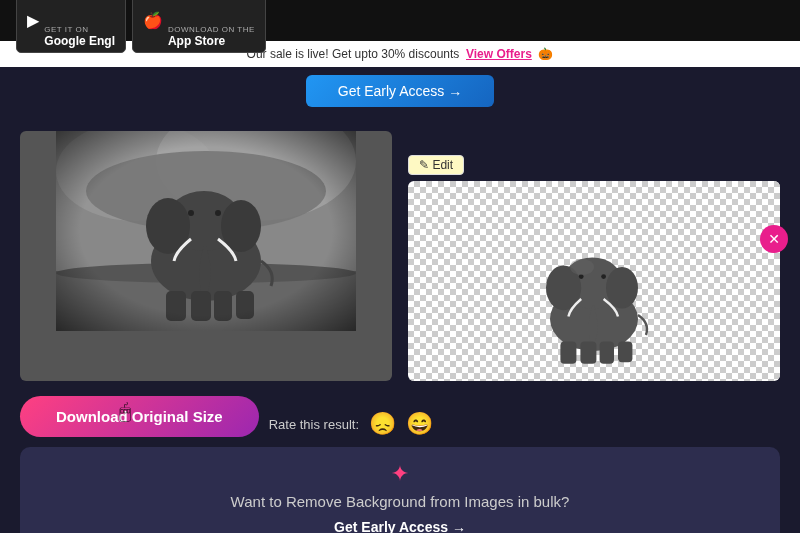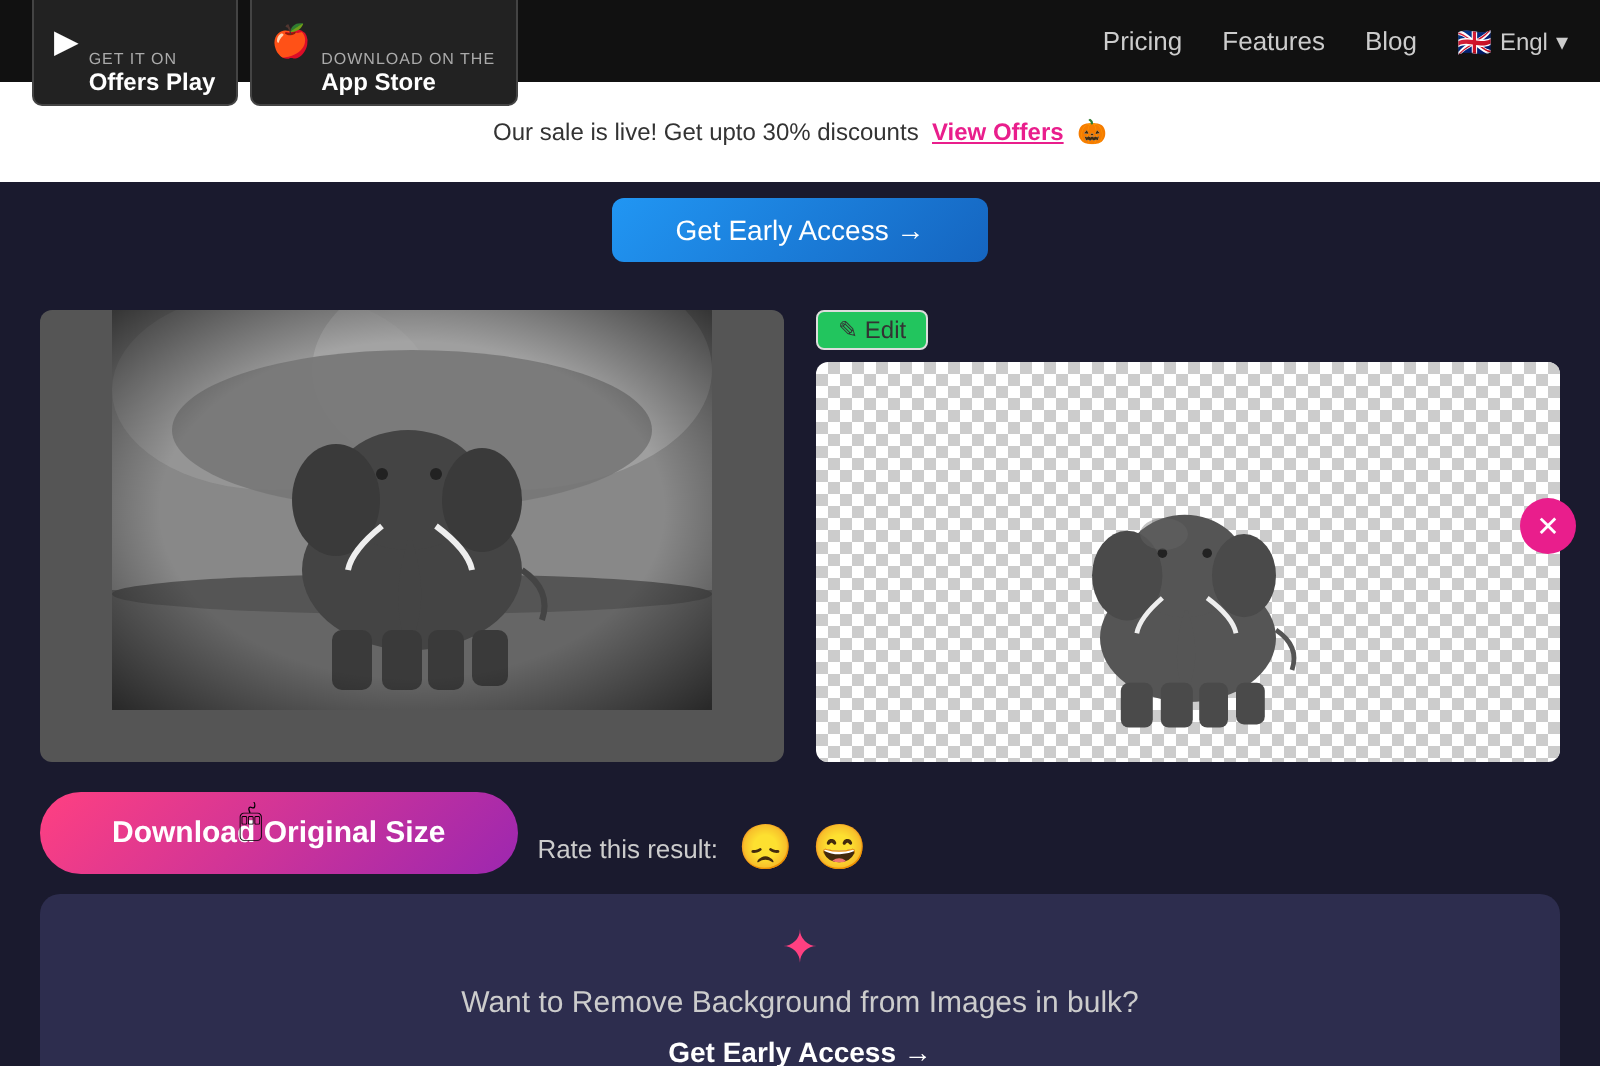--- a/index.html
+++ b/index.html
@@ -74,21 +74,21 @@
       cursor: pointer;
     }
     .flag-icon {
       font-size: 14px;
     }
 
     
     .sale-banner {
       background: #fff;
       text-align: center;
-      padding: 18px;
+      padding: 6px;
       font-size: 12px;
       color: #333;
     }
     .sale-banner .view-offers {
       color: #e91e8c;
       font-weight: 600;
       cursor: pointer;
       text-decoration: underline;
     }
 
@@ -170,30 +170,31 @@
     .bg-removed-panel {
       position: relative;
     }
     .bg-removed-label-row {
       display: flex;
       align-items: center;
       justify-content: space-between;
       margin-bottom: 6px;
     }
     .edit-btn {
-      background: #22c55e;
+      background: #fef9c3;
       border: 1px solid #ddd;
       border-radius: 4px;
       padding: 2px 10px;
       font-size: 12px;
       cursor: pointer;
       color: #333;
       display: flex;
       align-items: center;
       gap: 4px;
+      margin-top: 24px;
     }
     .bg-removed-image {
       width: 100%;
       height: 200px;
       border-radius: 6px;
       overflow: hidden;
       position: relative;
     }
     
     .checkerboard {
@@ -300,39 +301,29 @@
   </style>
 </head>
 <body>
 
 <div class="top-nav">
   <div class="nav-left">
     <div class="store-badge">
       <span class="badge-icon">▶</span>
       <div class="badge-text">
         <small>GET IT ON</small>
-        <strong>Offers Play</strong>
+        <strong>Google Engl</strong>
       </div>
     </div>
     <div class="store-badge">
       <span class="badge-icon">🍎</span>
       <div class="badge-text">
         <small>Download on the</small>
         <strong>App Store</strong>
       </div>
-    </div>
-  </div>
-  <div class="nav-right">
-    <a class="nav-link">Pricing</a>
-    <a class="nav-link">Features</a>
-    <a class="nav-link">Blog</a>
-    <div class="nav-lang">
-      <span class="flag-icon">🇬🇧</span>
-      <span>Engl</span>
-      <span>▾</span>
     </div>
   </div>
 </div>
 
 <div class="sale-banner">
   <span>Our sale is live! Get upto 30% discounts</span>&nbsp;
   <span class="view-offers">View Offers</span>&nbsp;
   <span>🎃</span>
 </div>
 

